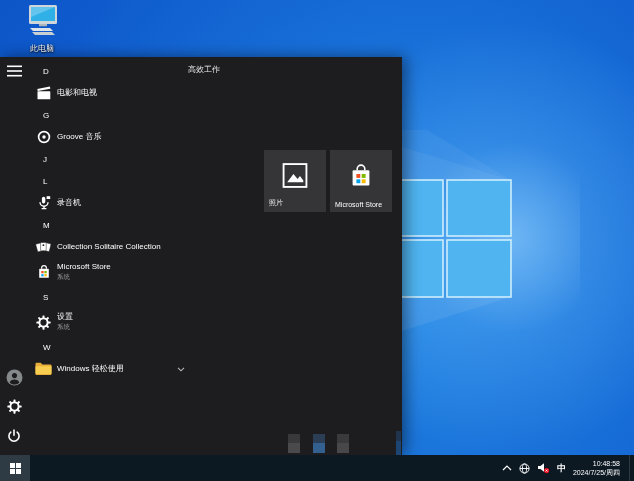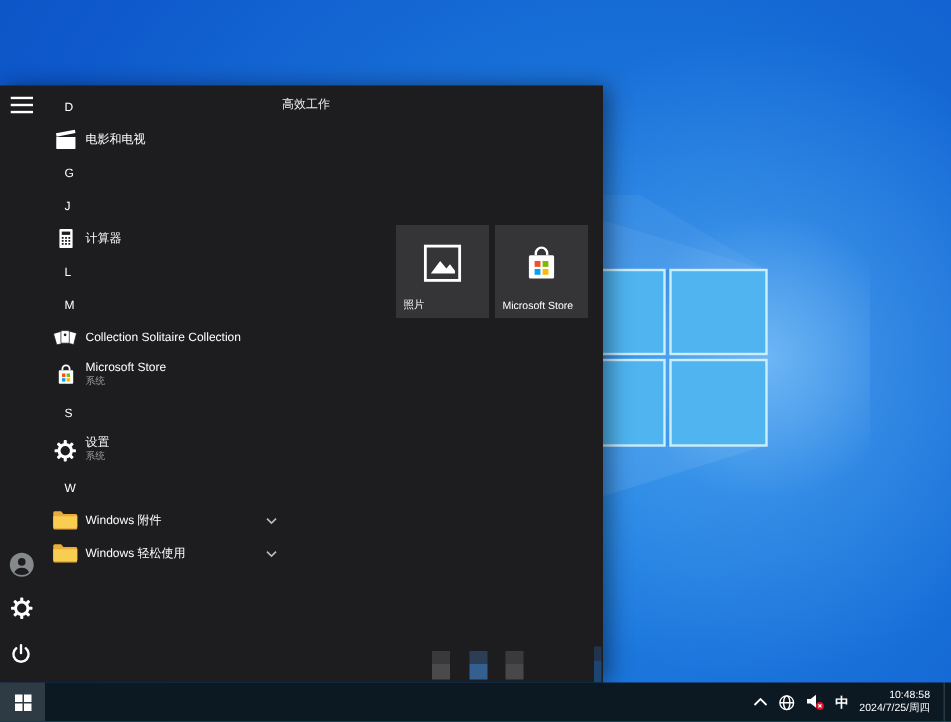--- a/index.html
+++ b/index.html
@@ -83,20 +83,33 @@
     <polygon points="151,167 0,167 0,214" fill="rgba(255,255,255,0.08)"></polygon>
     <circle cx="151" cy="108" r="95" fill="url(#glow)"></circle>
     <g stroke="#cdeefd" stroke-width="1.6" fill="#4fb4f0">
       <rect x="20" y="50" width="63" height="56"></rect>
       <rect x="87" y="50" width="64" height="56"></rect>
       <rect x="20" y="110" width="63" height="57"></rect>
       <rect x="87" y="110" width="64" height="57"></rect>
     </g>
   </svg>
 
+  <div class="desktop-icon">
+    <span>
+      <svg width="40" height="34" viewBox="0 0 40 34">
+        <rect x="7" y="1" width="28" height="19" rx="1.5" fill="#cfd6da"></rect>
+        <rect x="9" y="3" width="24" height="14" fill="#2fb1e8"></rect>
+        <path d="M9 3 L33 3 L9 13 Z" fill="rgba(255,255,255,0.25)"></path>
+        <rect x="17" y="20" width="8" height="2.2" fill="#aeb6ba"></rect>
+        <path d="M8 24 L28 24 L31 27 L11 27 Z" fill="#dde3e6"></path>
+        <path d="M10 28 L30 28 L33 31 L13 31 Z" fill="#c8cfd3"></path>
+      </svg>
+    </span>
+    <span class="di-label">此电脑</span>
+  </div>
 
   <div class="start-menu" id="start-menu">
     <div id="rail">
         <div class="rail-btn rail-0">
           <span><svg width="15" height="12" viewBox="0 0 15 12" fill="#fff">
               <rect y="0.5" width="15" height="1.6"></rect>
               <rect y="5.2" width="15" height="1.6"></rect>
               <rect y="9.9" width="15" height="1.6"></rect>
             </svg></span>
         </div>
@@ -152,44 +165,46 @@
             <svg width="16" height="16" viewBox="0 0 16 16" fill="#fff">
               <path d="M1.3 3.9 L13.9 1.5 L14.3 3.7 L1.7 6.1 Z"></path>
               <rect x="1.5" y="6.3" width="12.8" height="8" rx="0.4"></rect>
             </svg>
           </span>
           <div class="app-text">
             <div class="app-label">电影和电视</div>
           </div>
         </div>
         <div class="app-header">G</div>
+        <div class="app-row">
+          <span class="app-icon">
+            <svg width="16" height="16" viewBox="0 0 16 16">
+              <circle cx="8" cy="8" r="5.4" fill="none" stroke="#fff" stroke-width="1.7"></circle>
+              <circle cx="8" cy="8" r="1.7" fill="#fff"></circle>
+            </svg>
+          </span>
+          <div class="app-text">
+            <div class="app-label">Groove 音乐</div>
+          </div>
+        </div>
         <div class="app-header">J</div>
+        <div class="app-header">L</div>
         <div class="app-row">
           <span class="app-icon">
             <svg width="16" height="16" viewBox="0 0 16 16">
-              <rect x="3.6" y="1.6" width="8.8" height="12.8" rx="0.8" fill="#fff"></rect>
-              <rect x="5.2" y="3.4" width="5.6" height="2.2" fill="#1d1d1f"></rect>
-              <g fill="#1d1d1f">
-                <rect x="5.2" y="7" width="1.2" height="1.2"></rect>
-                <rect x="7.4" y="7" width="1.2" height="1.2"></rect>
-                <rect x="9.6" y="7" width="1.2" height="1.2"></rect>
-                <rect x="5.2" y="9" width="1.2" height="1.2"></rect>
-                <rect x="7.4" y="9" width="1.2" height="1.2"></rect>
-                <rect x="9.6" y="9" width="1.2" height="1.2"></rect>
-                <rect x="5.2" y="11" width="1.2" height="1.2"></rect>
-                <rect x="7.4" y="11" width="1.2" height="1.2"></rect>
-                <rect x="9.6" y="11" width="1.2" height="1.2"></rect>
-              </g>
-            </svg>
-          </span>
-          <div class="app-text">
-            <div class="app-label">计算器</div>
-          </div>
-        </div>
-        <div class="app-header">L</div>
+              <rect x="5.9" y="1.8" width="3.4" height="6.6" rx="1.7" fill="#fff"></rect>
+              <path d="M4 7.2 a4 4 0 0 0 8 0" fill="none" stroke="#fff" stroke-width="1.4"></path>
+              <path d="M8 11.2 v2.2 M5.6 13.6 h4.8" stroke="#fff" stroke-width="1.4"></path>
+              <rect x="10.6" y="1.2" width="3.6" height="2.8" fill="#fff"></rect>
+            </svg>
+          </span>
+          <div class="app-text">
+            <div class="app-label">录音机</div>
+          </div>
+        </div>
         <div class="app-header">M</div>
         <div class="app-row">
           <span class="app-icon">
             <svg width="17" height="16" viewBox="0 0 17 16">
               <g fill="#fff" stroke="#1d1d1f" stroke-width="0.5">
                 <rect x="1.6" y="4.4" width="5.6" height="8" rx="0.8" transform="rotate(-16 4.4 8.4)"></rect>
                 <rect x="9.6" y="4.2" width="5.6" height="8" rx="0.8" transform="rotate(14 12.4 8.2)"></rect>
                 <rect x="5.6" y="3.4" width="5.6" height="8.4" rx="0.8"></rect>
               </g>
               <circle cx="8.4" cy="6.2" r="0.9" fill="#1d1d1f"></circle>
@@ -247,36 +262,20 @@
                 </g>
               </g>
             </svg>
           </span>
           <div class="app-text">
             <div class="app-label">设置</div>
             <div class="app-sub">系统</div>
           </div>
         </div>
         <div class="app-header">W</div>
-        <div class="app-row">
-          <span class="app-icon">
-            <svg width="17" height="14" viewBox="0 0 17 14">
-              <path d="M0.5 1.8 a1 1 0 0 1 1 -1 h4.2 l1.6 1.8 h8.2 a1 1 0 0 1 1 1 v8.4 a1 1 0 0 1 -1 1 h-14 a1 1 0 0 1 -1 -1 Z" fill="#e9ae3a"></path>
-              <path d="M0.5 4.2 h16 v6.8 a1 1 0 0 1 -1 1 h-14 a1 1 0 0 1 -1 -1 Z" fill="#f9cd50"></path>
-            </svg>
-          </span>
-          <div class="app-text">
-            <div class="app-label">Windows 附件</div>
-          </div>
-          <span class="chevron">
-            <svg width="8" height="5" viewBox="0 0 8 5">
-              <path d="M1 0.8 L4 3.8 L7 0.8" fill="none" stroke="#b9b9b9" stroke-width="1.1"></path>
-            </svg>
-          </span>
-        </div>
         <div class="app-row">
           <span class="app-icon">
             <svg width="17" height="14" viewBox="0 0 17 14">
               <path d="M0.5 1.8 a1 1 0 0 1 1 -1 h4.2 l1.6 1.8 h8.2 a1 1 0 0 1 1 1 v8.4 a1 1 0 0 1 -1 1 h-14 a1 1 0 0 1 -1 -1 Z" fill="#e9ae3a"></path>
               <path d="M0.5 4.2 h16 v6.8 a1 1 0 0 1 -1 1 h-14 a1 1 0 0 1 -1 -1 Z" fill="#f9cd50"></path>
             </svg>
           </span>
           <div class="app-text">
             <div class="app-label">Windows 轻松使用</div>
           </div>

